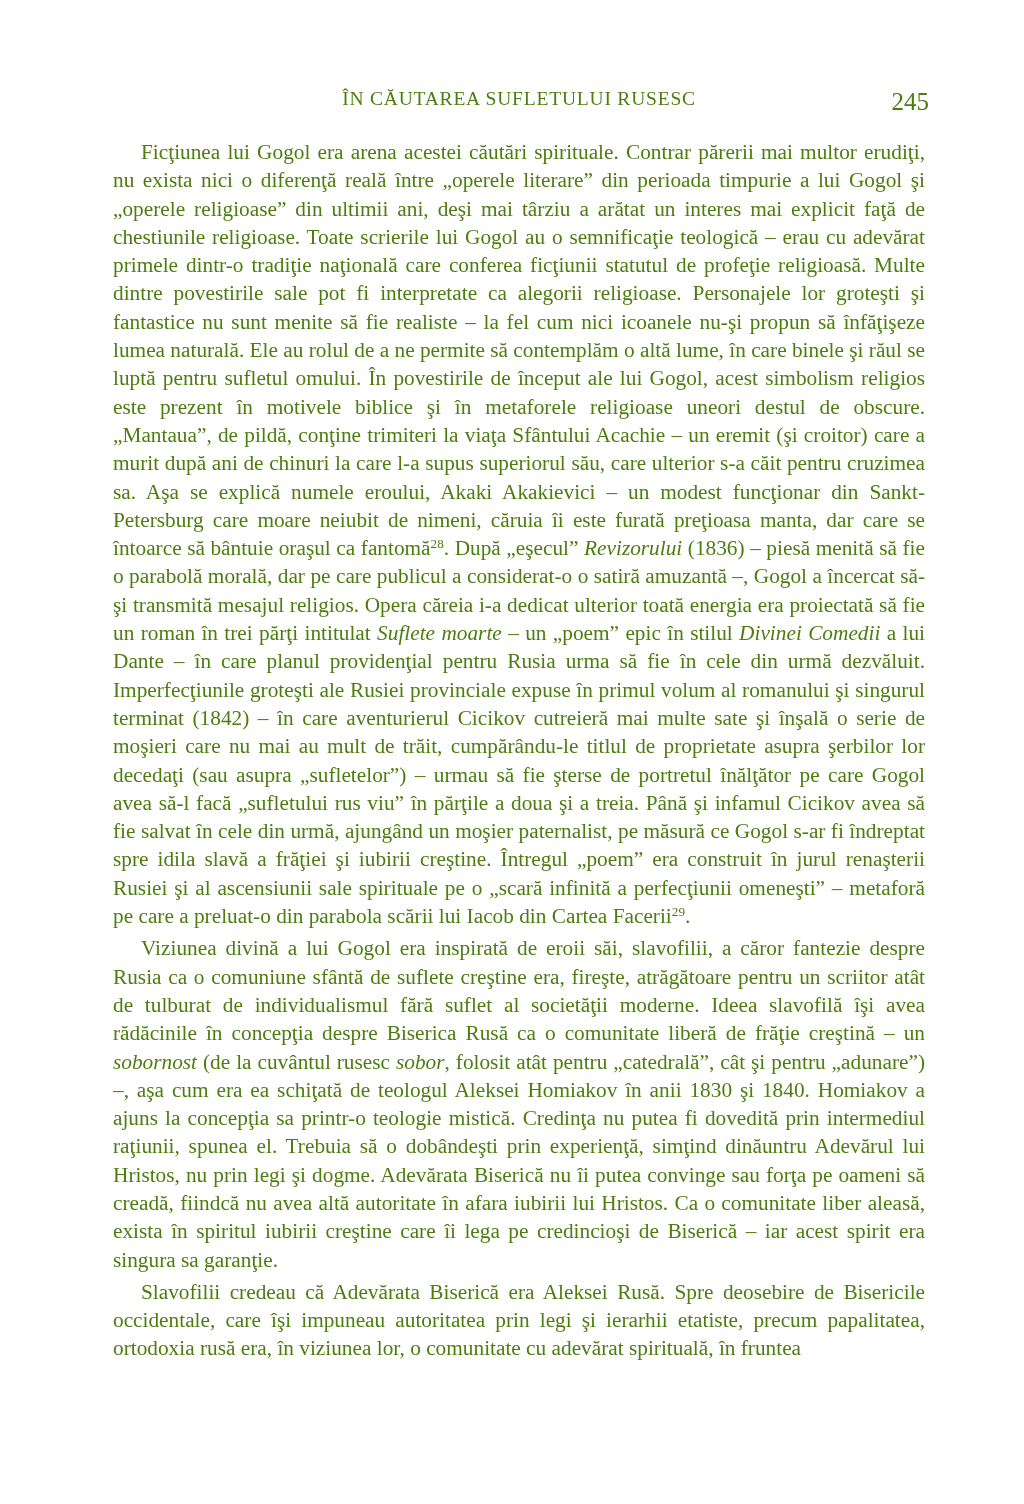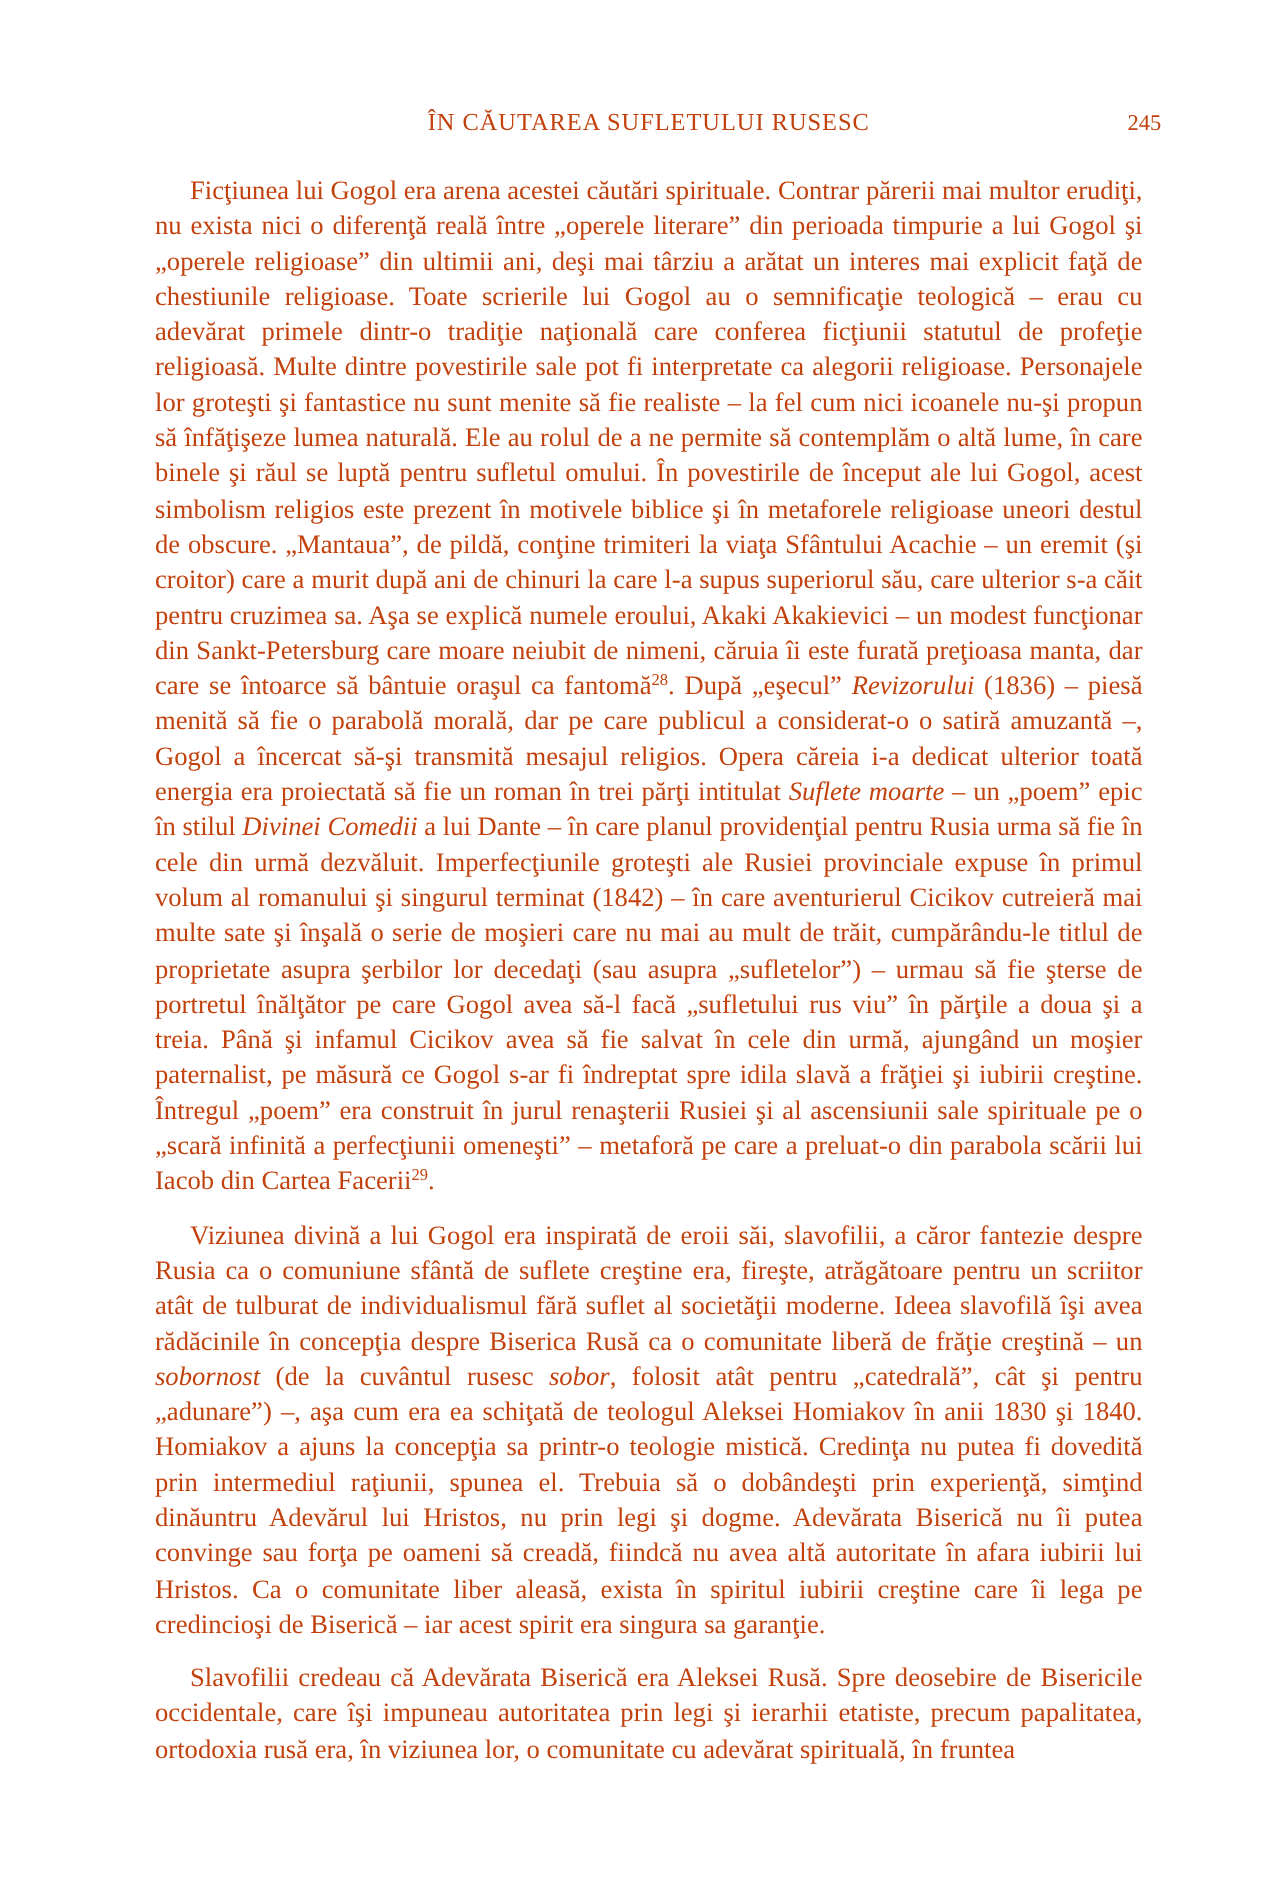--- a/index.html
+++ b/index.html
@@ -5,21 +5,21 @@
   html, body {
     margin: 0;
     padding: 0;
     background: #ffffff;
   }
   .page {
     position: relative;
     width: 1024px;
     height: 1504px;
     background: #ffffff;
-    color: #c2410c;
+    color: #4d7c0f;
     font-family: "Liberation Serif", "DejaVu Serif", serif;
     overflow: hidden;
     box-sizing: border-box;
   }
   .text-block {
     position: absolute;
     left: 109px;
     top: 88px;
     width: 820px;
   }
@@ -33,29 +33,29 @@
     display: block;
     text-align: center;
     font-size: 19.5px;
     letter-spacing: 0.8px;
     white-space: nowrap;
   }
   .running-head .pagenum {
     position: absolute;
     right: 0;
     top: 0;
-    font-size: 18px;
+    font-size: 25px;
   }
   .body-text {
     font-size: 21.3px;
     line-height: 28.3px;
     text-align: justify;
   }
   .body-text p {
-    margin: 15px;
+    margin: 4px;
     padding: 0;
     text-indent: 28px;
   }
   .i  { font-style: italic; }
   .sup {
     font-size: 0.62em;
     vertical-align: baseline;
     position: relative;
     top: -0.55em;
     line-height: 0;

